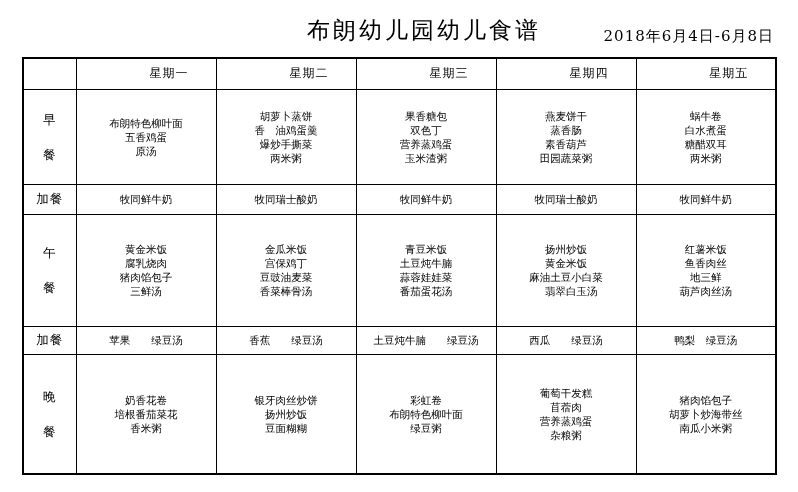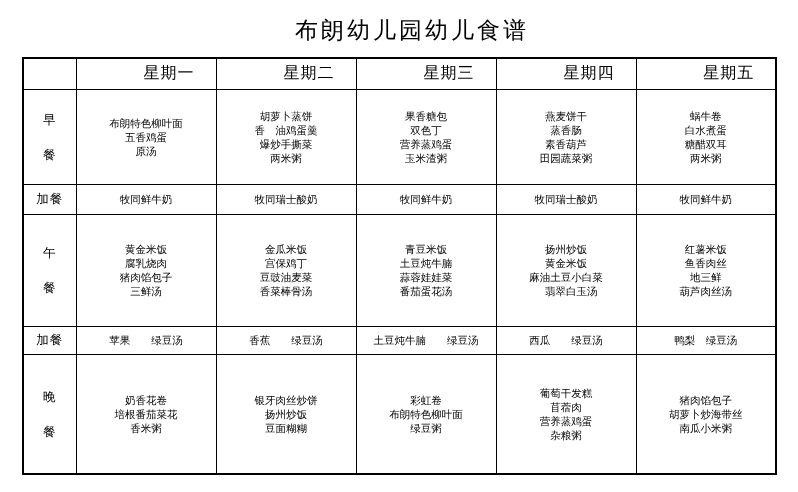--- a/index.html
+++ b/index.html
@@ -5,21 +5,21 @@
   html,body{
     margin:0; padding:0;
     width:798px; height:492px;
     background:#ffffff;
     color:#000;
     font-family:"DejaVu Serif","Liberation Serif",serif;
     overflow:hidden;
   }
   .header{ position:relative; height:57px; }
   .title{
-    position:absolute; left:412px; top:15px;
+    position:absolute; left:424px; top:15px;
     transform:translateX(-50%);
     font-size:23px; letter-spacing:3px; white-space:nowrap;
   }
   .date{
     position:absolute; right:24px; top:27px;
     font-size:15px; letter-spacing:1px; white-space:nowrap;
   }
   table.menu{
     border-collapse:collapse;
     table-layout:fixed;
@@ -28,34 +28,35 @@
     border:2px solid #000;
   }
   .menu td, .menu th{
     border:1px solid #000;
     text-align:center;
     vertical-align:middle;
     padding:0;
     font-weight:normal;
     overflow:hidden;
   }
-  th.day{ font-size:16px; letter-spacing:1px;padding-left:46px; }
+  th.day{ font-size:12px; letter-spacing:1px;padding-left:46px; }
   td.row-label{ font-size:12.5px; white-space:pre-line; letter-spacing:1px; }
   td.row-label.tall{ line-height:35px; }
   td.cell{
     font-size:10.5px;
     line-height:14px;
     white-space:pre-line;
   }
 </style>
 </head>
 <body>
 
 <div class="header">
   <div class="title">布朗幼儿园幼儿食谱</div>
+  <div class="date">2018年6月4日-6月8日</div>
 </div>
 
 <table class="menu">
   <colgroup>
     <col style="width:53px">
     <col style="width:140px">
     <col style="width:140px">
     <col style="width:140px">
     <col style="width:140px">
     <col style="width:140px">

